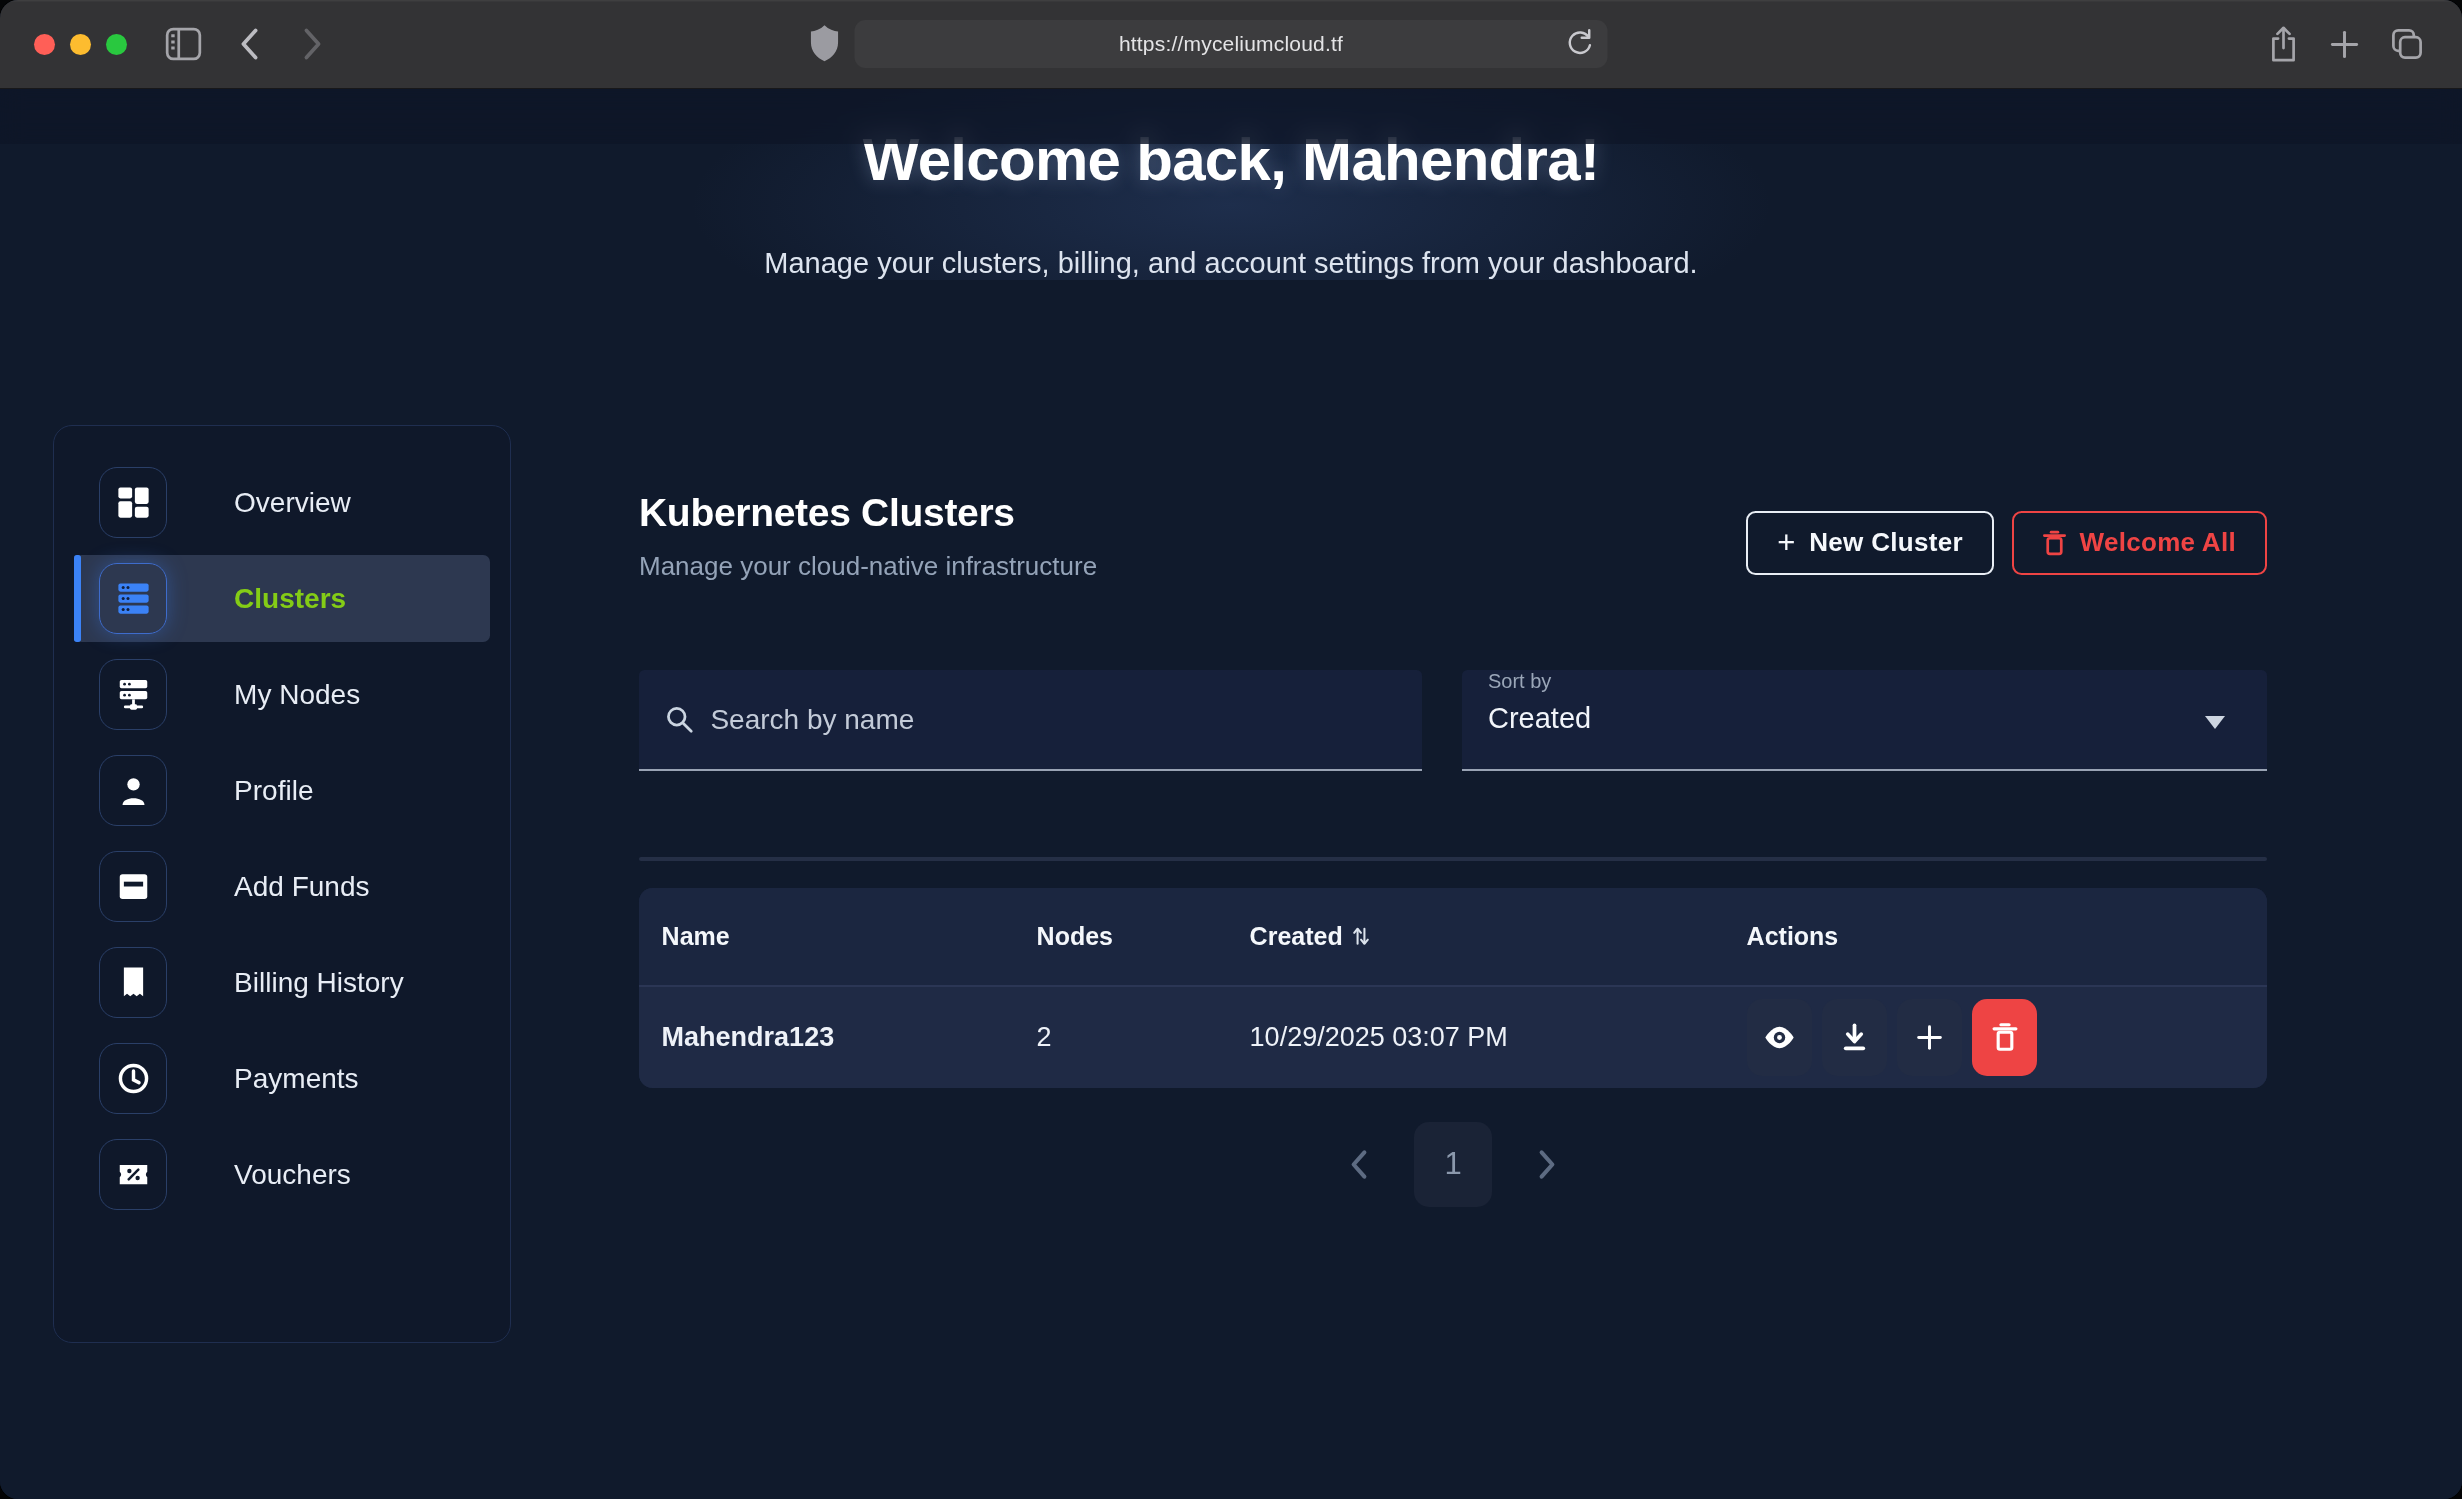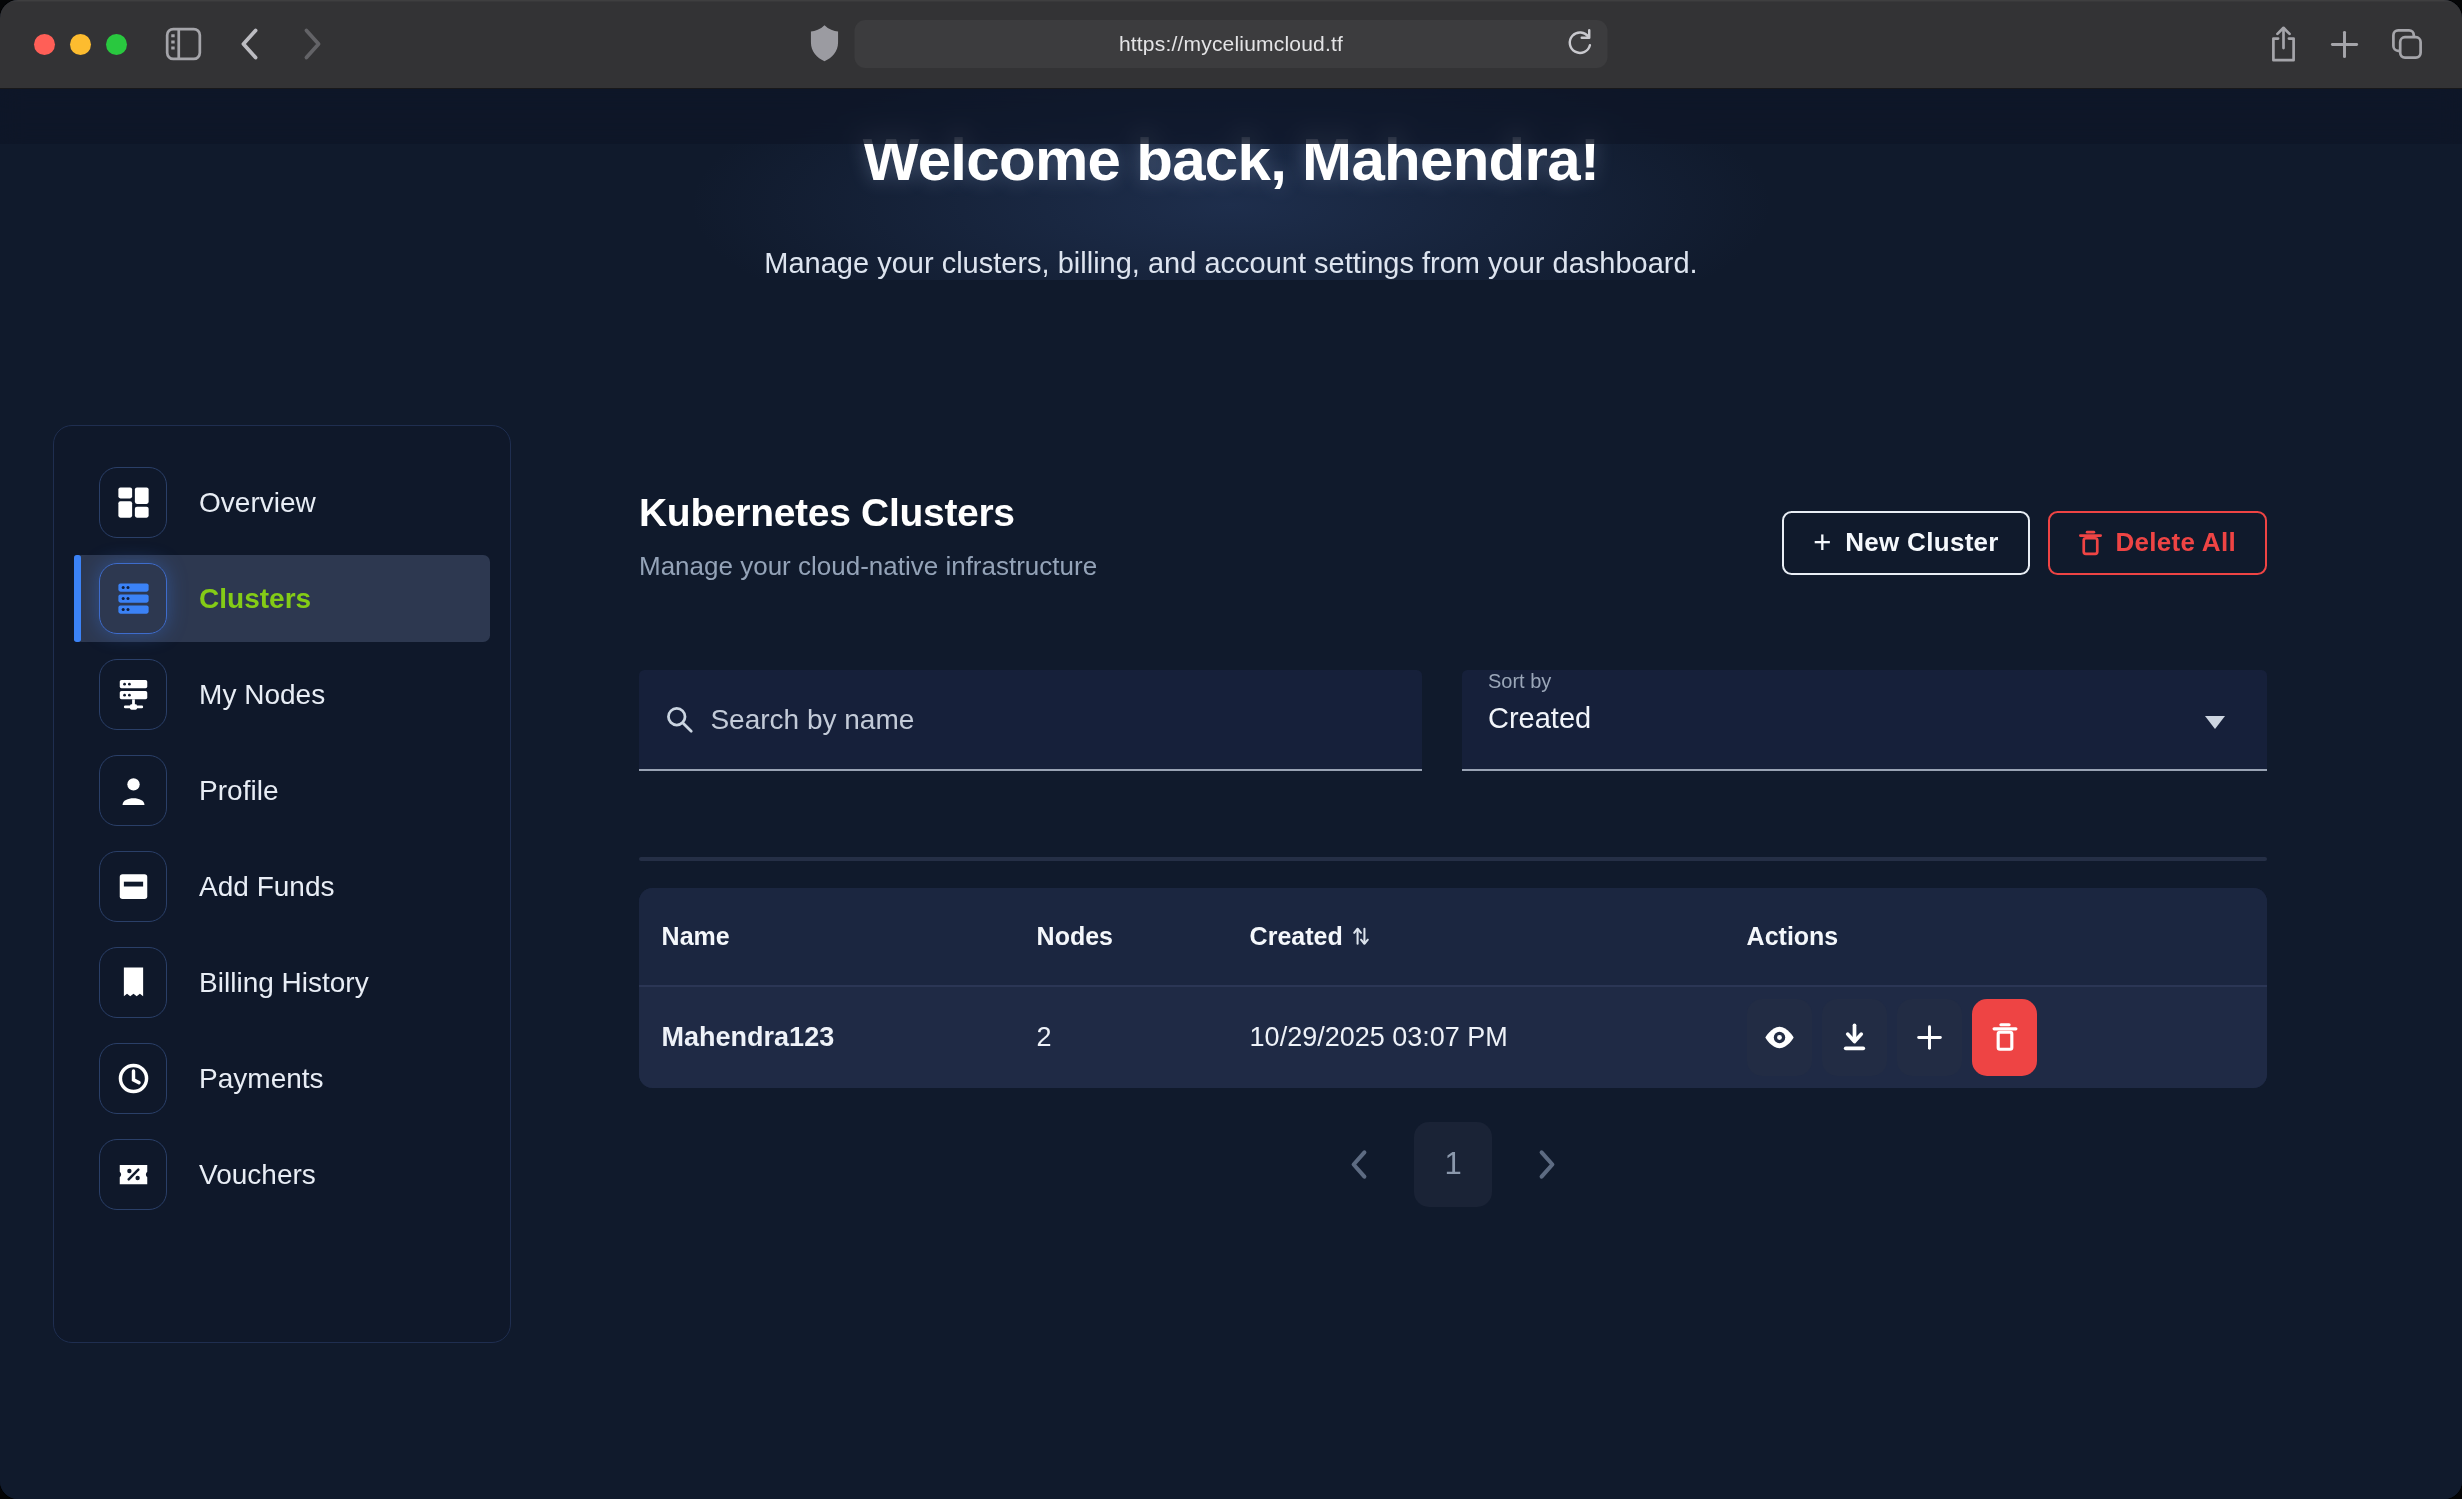--- a/index.html
+++ b/index.html
@@ -80,21 +80,21 @@
   .side-item.active::before {
     content: ""; position: absolute; left: -0.7px; top: 0; bottom: 0; width: 6.8px;
     background: #3b82f6; border-radius: 2.7px;
   }
   .tile {
     width: 68px; height: 71px; flex: none;
     border: 1.4px solid #2a3f68; border-radius: 18px;
     display: flex; align-items: center; justify-content: center;
   }
   .side-item.active .tile { border-color: #3e6ccc; box-shadow: 0 0 20.5px rgba(59,130,246,.35); }
-  .side-label { margin-left: 32px; font-size: 28px; color: #e8edf5; font-weight: 500; }
+  .side-label { margin-left: 67px; font-size: 28px; color: #e8edf5; font-weight: 500; }
   .side-item.active .side-label { color: #84cc16; font-weight: 700; }
 
   
   .main { flex: 1; padding-top: 66px; min-width: 0; }
 
   .main-header { display: flex; justify-content: space-between; align-items: center; }
   .main-header h2 { font-size: 39px; font-weight: 700; color: #ffffff; letter-spacing: -0.3px; }
   .main-sub { margin-top: 16.4px; font-size: 26px; color: #94a3b8; }
 
   .btn-row { display: flex; gap: 18px; margin-top: 12.3px; }
@@ -355,21 +355,21 @@
             <button class="btn btn-new">
               <span class="plus-glyph">+</span>
               <span>New Cluster</span>
             </button>
             <button class="btn btn-danger">
               <svg width="23" height="26" viewBox="0 0 34 38" fill="none" stroke="#ef4444" stroke-width="4" stroke-linecap="round">
                 <line x1="2" y1="8" x2="32" y2="8"></line>
                 <line x1="12" y1="3" x2="22" y2="3"></line>
                 <rect x="7" y="12" width="20" height="23" rx="3"></rect>
               </svg>
-              <span>Delete All</span>
+              <span>Welcome All</span>
             </button>
           </div>
         </div>
 
         <div class="controls">
           <div class="input-box search-box">
             <svg width="29" height="29" viewBox="0 0 42 42" fill="none" stroke="#cbd5e1" stroke-width="4" stroke-linecap="round">
               <circle cx="17" cy="17" r="12"></circle>
               <line x1="26" y1="26" x2="38" y2="38"></line>
             </svg>

